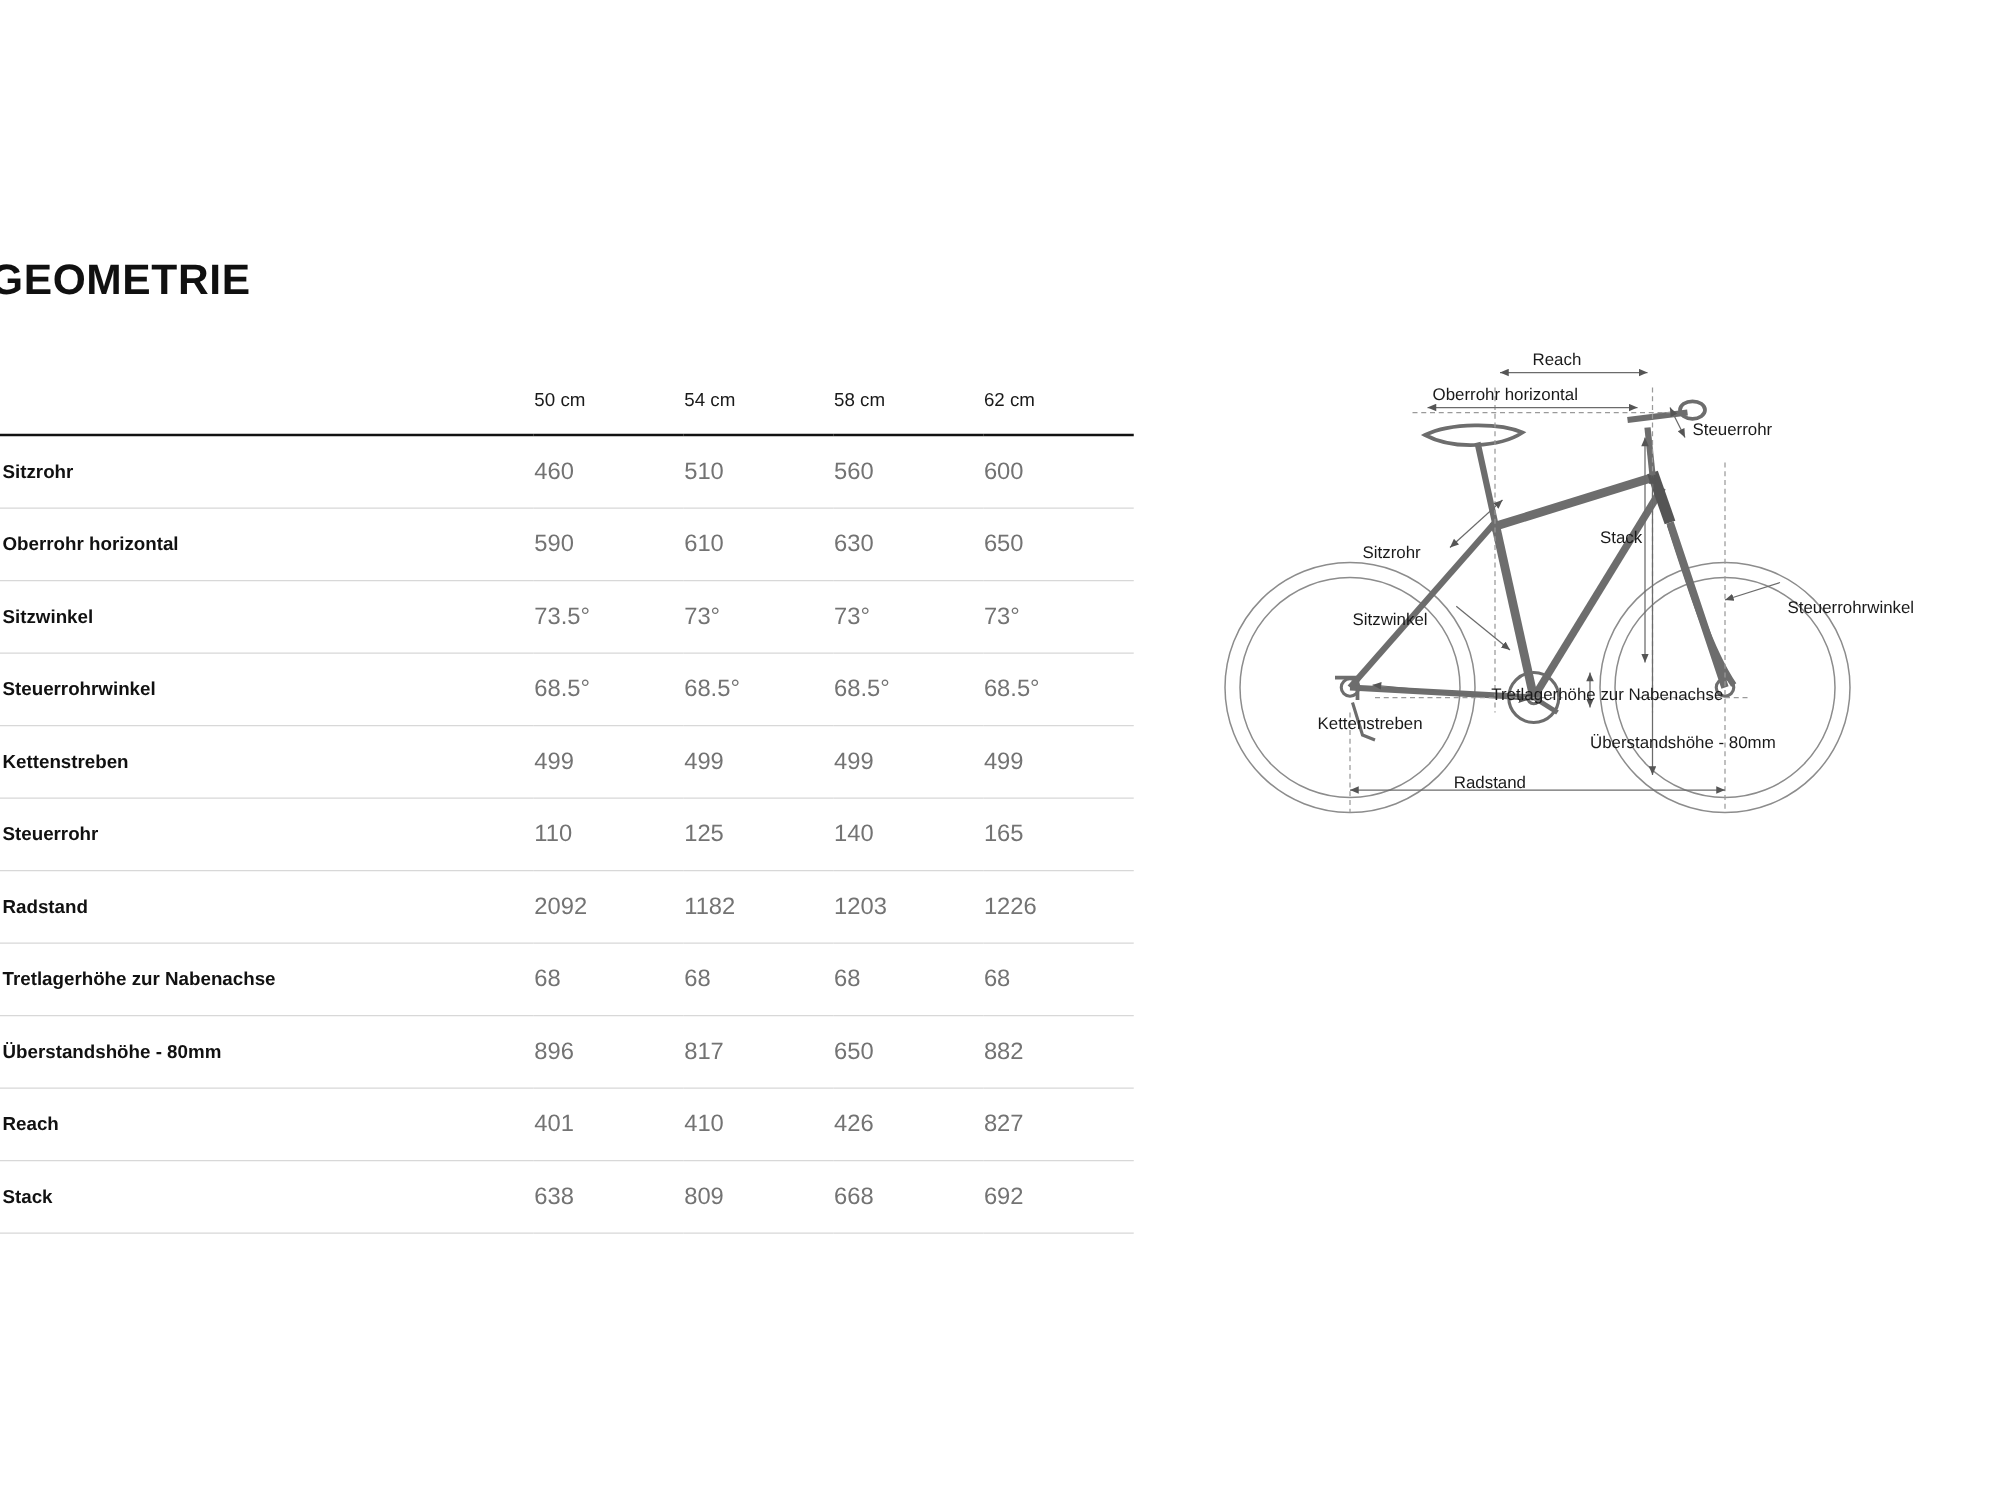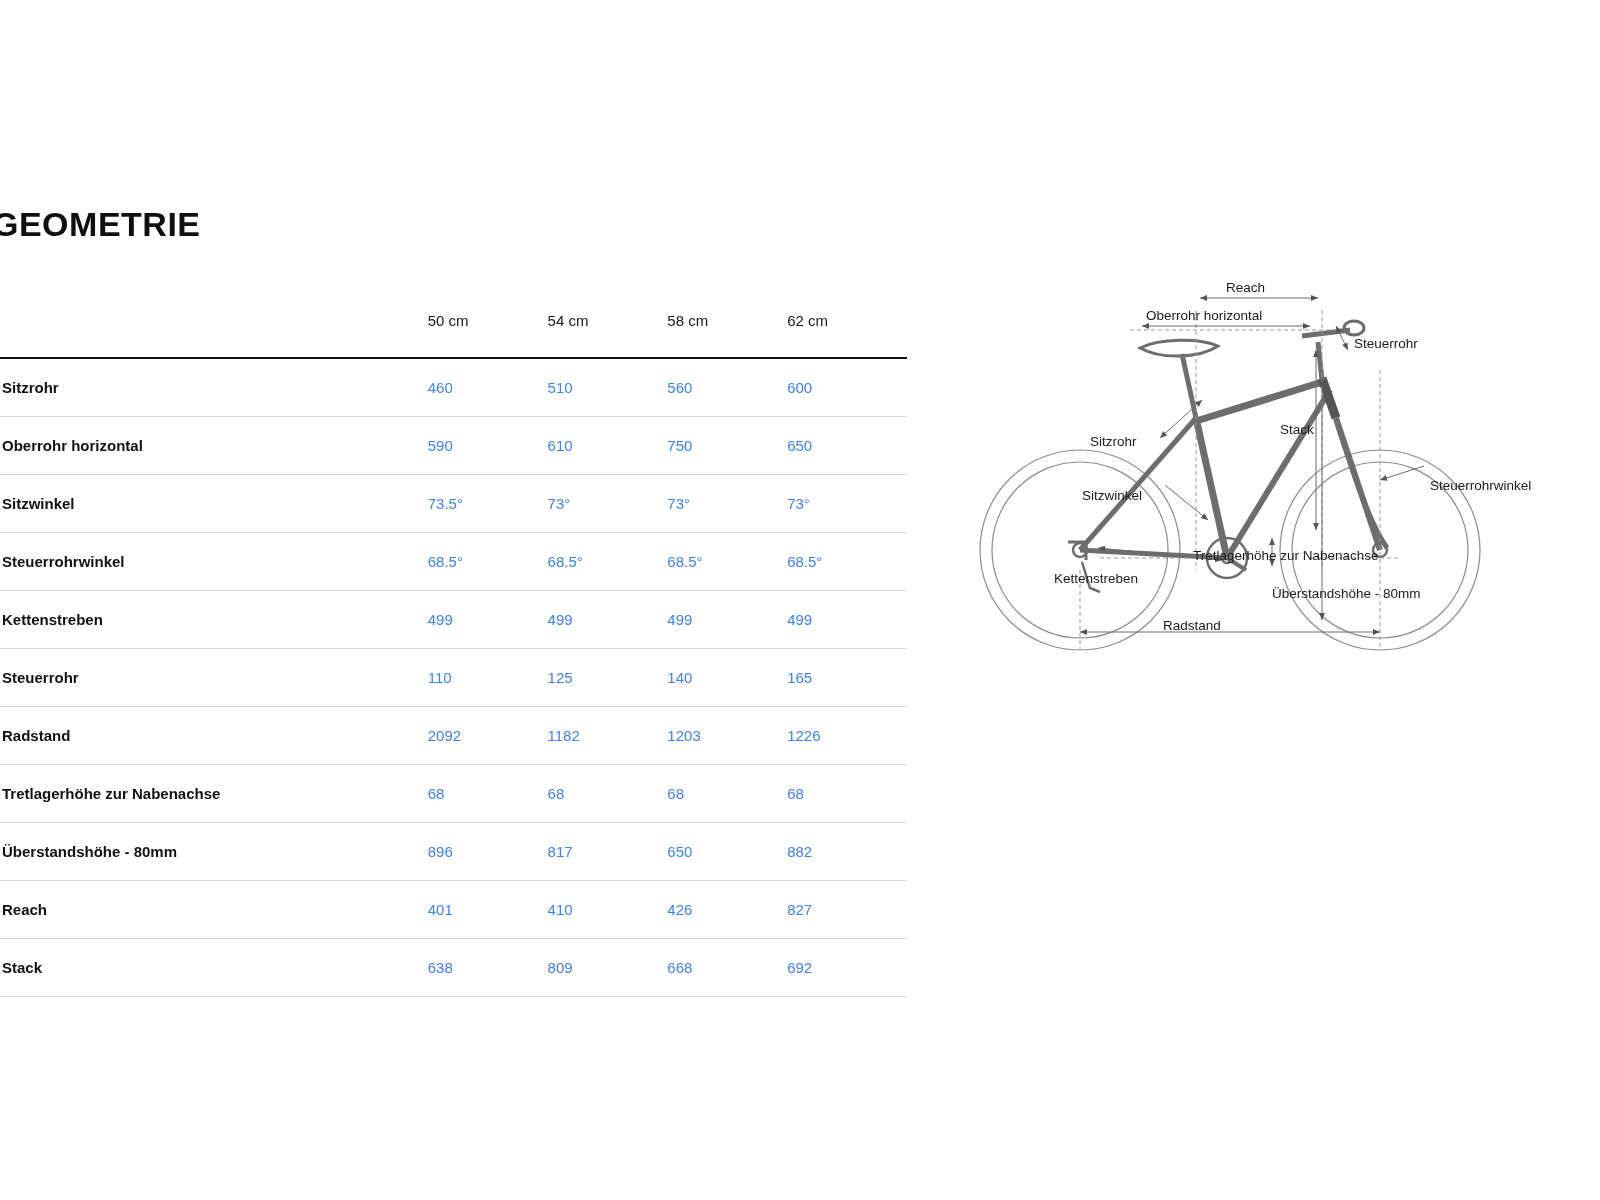--- a/index.html
+++ b/index.html
@@ -40,41 +40,41 @@
   .geo-table th, .geo-table td {
     text-align: left;
     padding: 0;
     vertical-align: middle;
   }
   .geo-table thead th {
     font-weight: normal;
     font-size: 15px;
     color: #1a1a1a;
     height: 50px;
-    padding-bottom: 12px;
+    padding-bottom: 2px;
   }
   .geo-table thead tr {
     border-bottom: 2px solid #111;
   }
   .geo-table tbody tr {
     border-bottom: 1px solid #d8d8d8;
   }
   .geo-table tbody tr td {
     height: 57px;
   }
   .col-label { width: 430px; padding-left: 10px !important; }
   .col-v { width: 121px; }
   .lbl {
     font-weight: bold;
     font-size: 15px;
     color: #111;
   }
   .val {
-    font-size: 15px;
-    color: #3b82f6;
+    font-size: 19px;
+    color: #737373;
   }
   th.col-v { padding-left: 0; }
   
   .diagram {
     position: absolute;
     left: 950px;
     top: 270px;
     width: 640px;
     height: 400px;
   }
@@ -107,21 +107,21 @@
         <td class="col-label lbl">Sitzrohr</td>
         <td class="col-v val">460</td>
         <td class="col-v val">510</td>
         <td class="col-v val">560</td>
         <td class="col-v val">600</td>
       </tr>
       <tr>
         <td class="col-label lbl">Oberrohr horizontal</td>
         <td class="col-v val">590</td>
         <td class="col-v val">610</td>
-        <td class="col-v val">750</td>
+        <td class="col-v val">630</td>
         <td class="col-v val">650</td>
       </tr>
       <tr>
         <td class="col-label lbl">Sitzwinkel</td>
         <td class="col-v val">73.5°</td>
         <td class="col-v val">73°</td>
         <td class="col-v val">73°</td>
         <td class="col-v val">73°</td>
       </tr>
       <tr>

